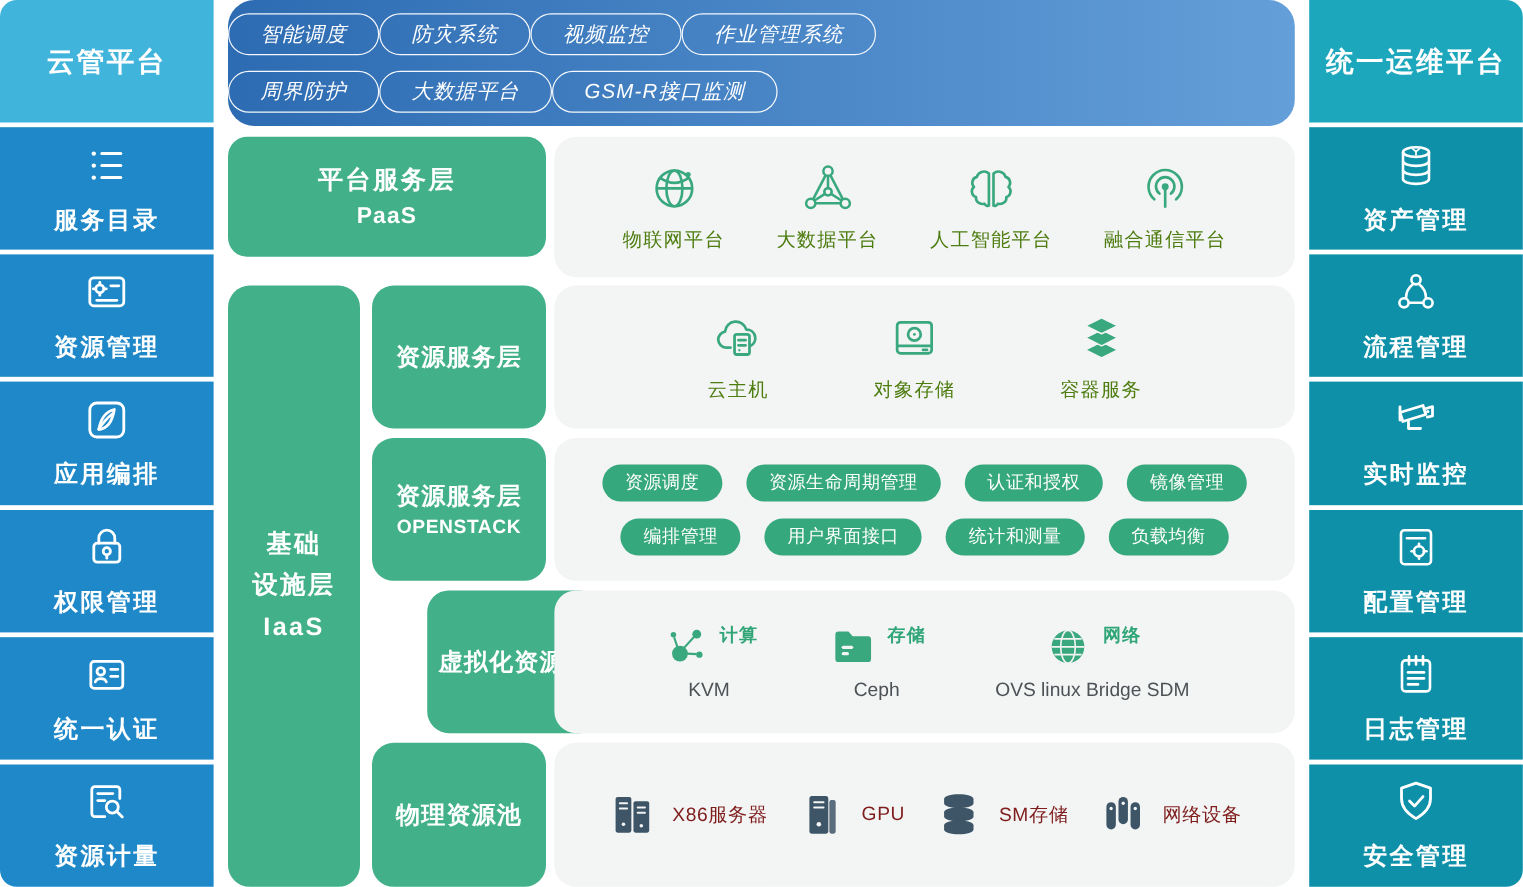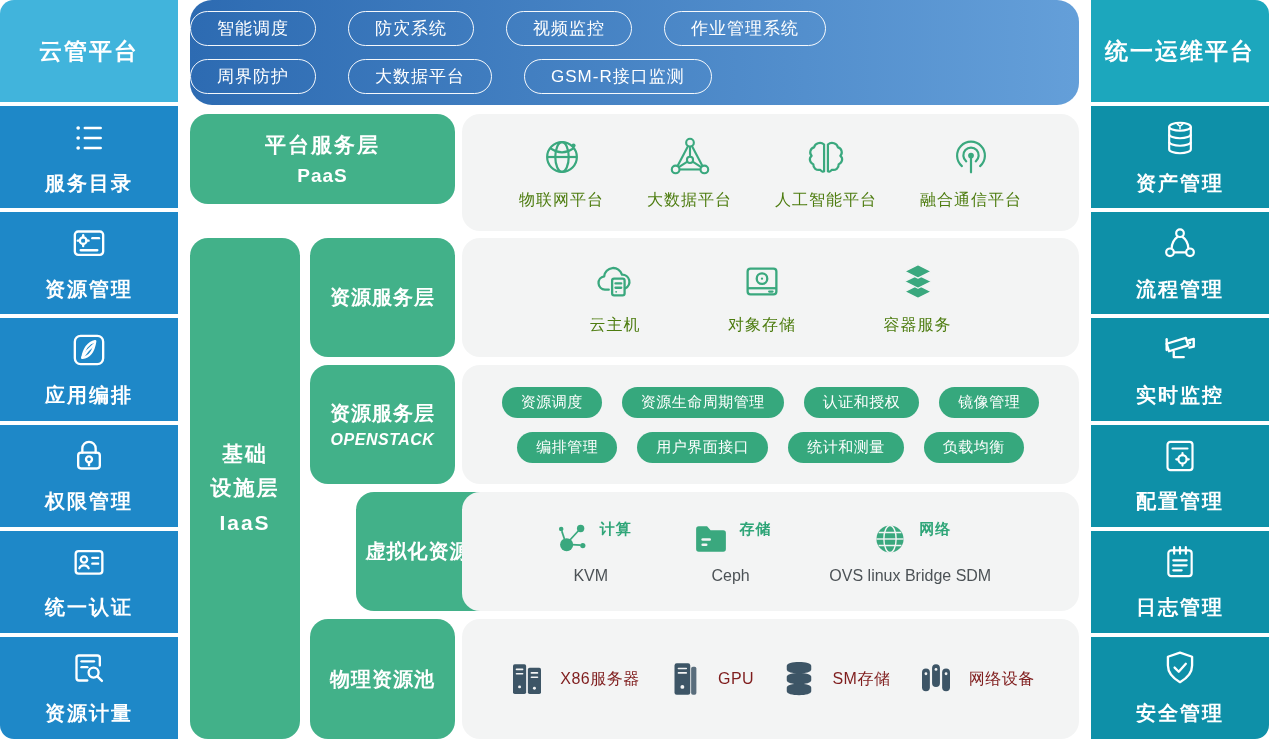--- a/index.html
+++ b/index.html
@@ -26,52 +26,52 @@
   .sb-item svg { width:40px; height:40px; }
 
   
   .app-layer {
     position:absolute; left:190px; top:0; width:889px; height:105px;
     border-radius:22px; color:#fff; display:flex; align-items:center;
     background:linear-gradient(90deg,#2d6bb2 0%,#649fd9 100%);
   }
   .app-title { margin-left:40px; width:128px; font-size:23px; font-weight:bold; line-height:1.45; letter-spacing:2px; }
   .app-pills { flex:1; display:flex; flex-direction:column; gap:13px; }
-  .pill-row { display:flex; gap:32px; }
+  .pill-row { display:flex; gap:0;font-style:italic; }
   .pill {
     border:1.5px solid rgba(255,255,255,.95); border-radius:18px;
     padding:5px 26px; font-size:17px; letter-spacing:1px; white-space:nowrap;
   }
 
   
   .green-box {
     position:absolute; background:#42b189; border-radius:18px; color:#fff;
     display:flex; flex-direction:column; align-items:center; justify-content:center;
     font-weight:bold; text-align:center;
   }
   .panel {
     position:absolute; left:462px; width:617px; background:#f3f4f4; border-radius:18px;
     display:flex; align-items:center;
   }
   .gb-title { font-size:21px; letter-spacing:2px; }
   .gb-sub { font-size:19px; margin-top:6px; letter-spacing:1px; }
 
-  #paas-green { left:190px; top:114px; width:265px; height:90px; }
+  #paas-green { left:190px; top:114px; width:265px; height:100px;border-radius:16px; }
   #paas-panel { top:114px; height:117px; justify-content:space-evenly; padding:0 14px; }
 
   #iaas-green { left:190px; top:238px; width:110px; bottom:0; }
   #iaas-green .gb-line { font-size:21px; line-height:1.65; letter-spacing:2px; }
 
   .row-green { left:310px; width:145px; }
   #rs-green   { top:238px; height:119px; }
   #os-green   { top:365px; height:119px; }
   #virt-green { top:492px; height:119px;margin-left:46px; }
   #phys-green { top:619px; height:120px; }
   .row-green .gb-title { font-size:20px; letter-spacing:1px; }
-  #os-green .gb-sub { font-size:16px; margin-top:4px; letter-spacing:0.5px;font-style:italic; }
+  #os-green .gb-sub { font-size:16px; margin-top:4px; letter-spacing:0.5px; }
 
   #rs-panel   { top:238px; height:119px; justify-content:space-evenly; padding:0 40px; }
   #os-panel   { top:365px; height:119px; flex-direction:column; justify-content:center; gap:14px; }
   #virt-panel { top:492px; height:119px; justify-content:space-evenly; padding:0 30px; }
   #phys-panel { top:619px; height:120px; justify-content:space-evenly; padding:0 20px; }
 
   
   .icon-item { display:flex; flex-direction:column; align-items:center; gap:10px; color:#4d7c0f; }
   .icon-item svg { width:46px; height:46px; color:#3aa87e; }
   .icon-item .ilbl { font-size:16px; letter-spacing:1px; }

